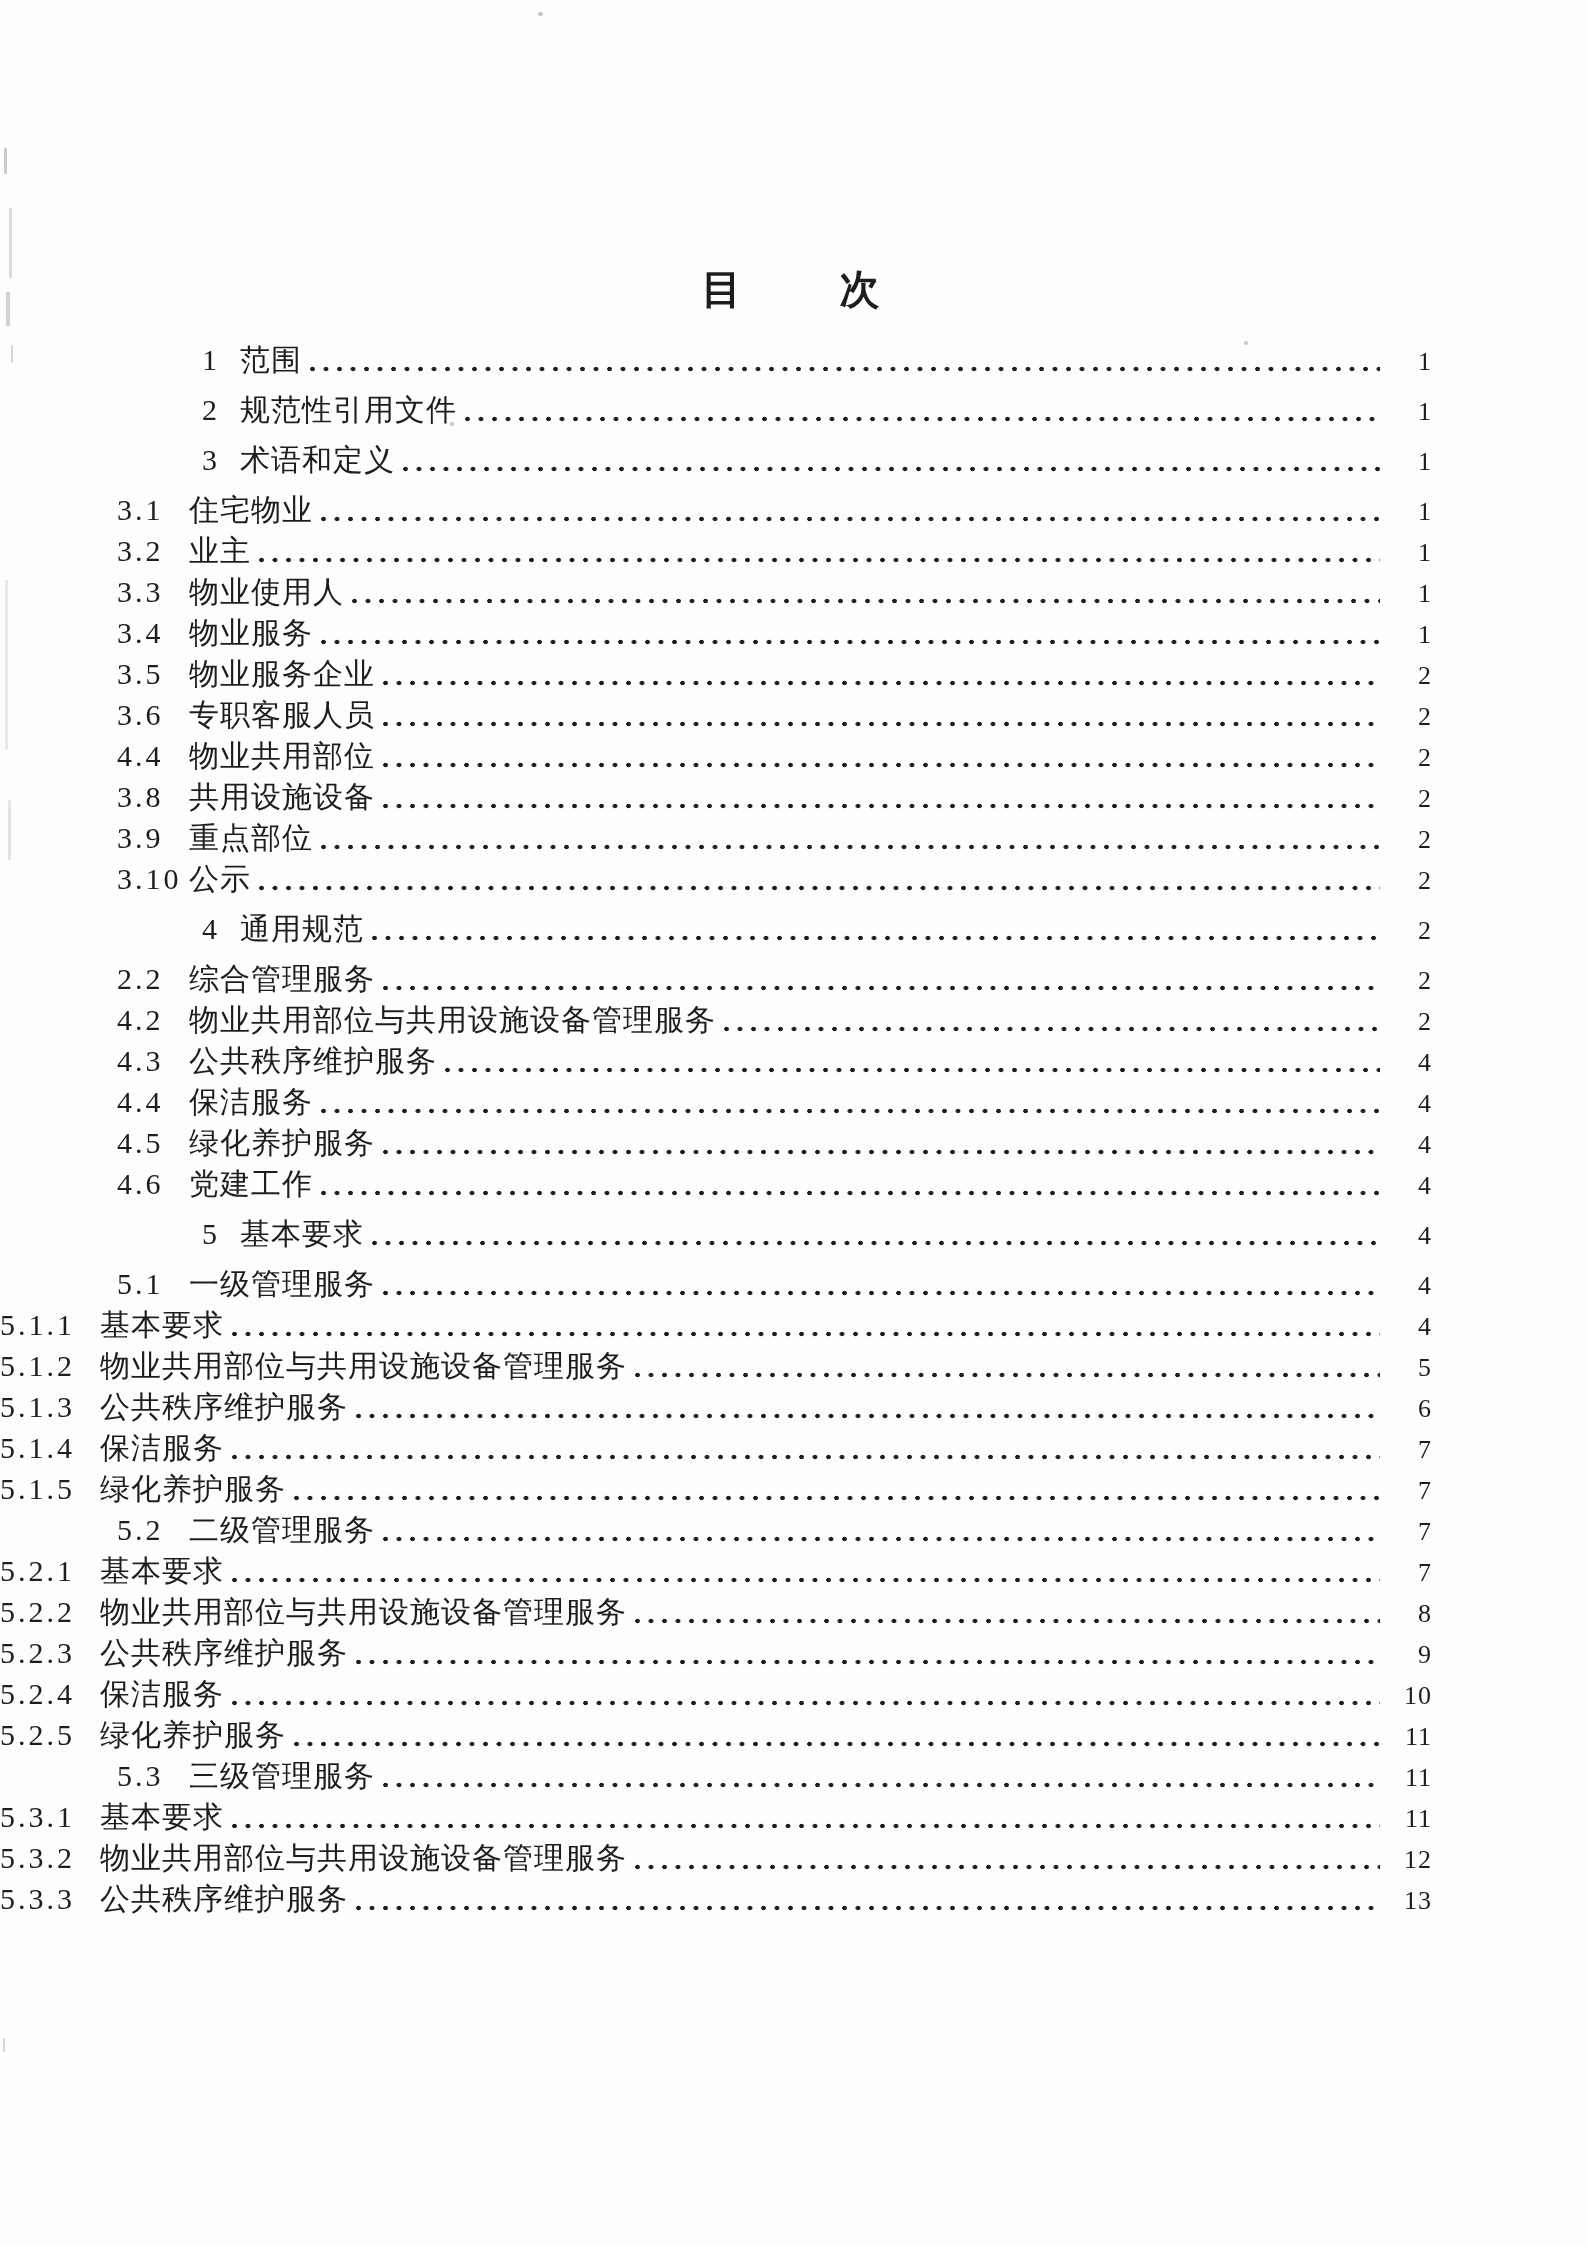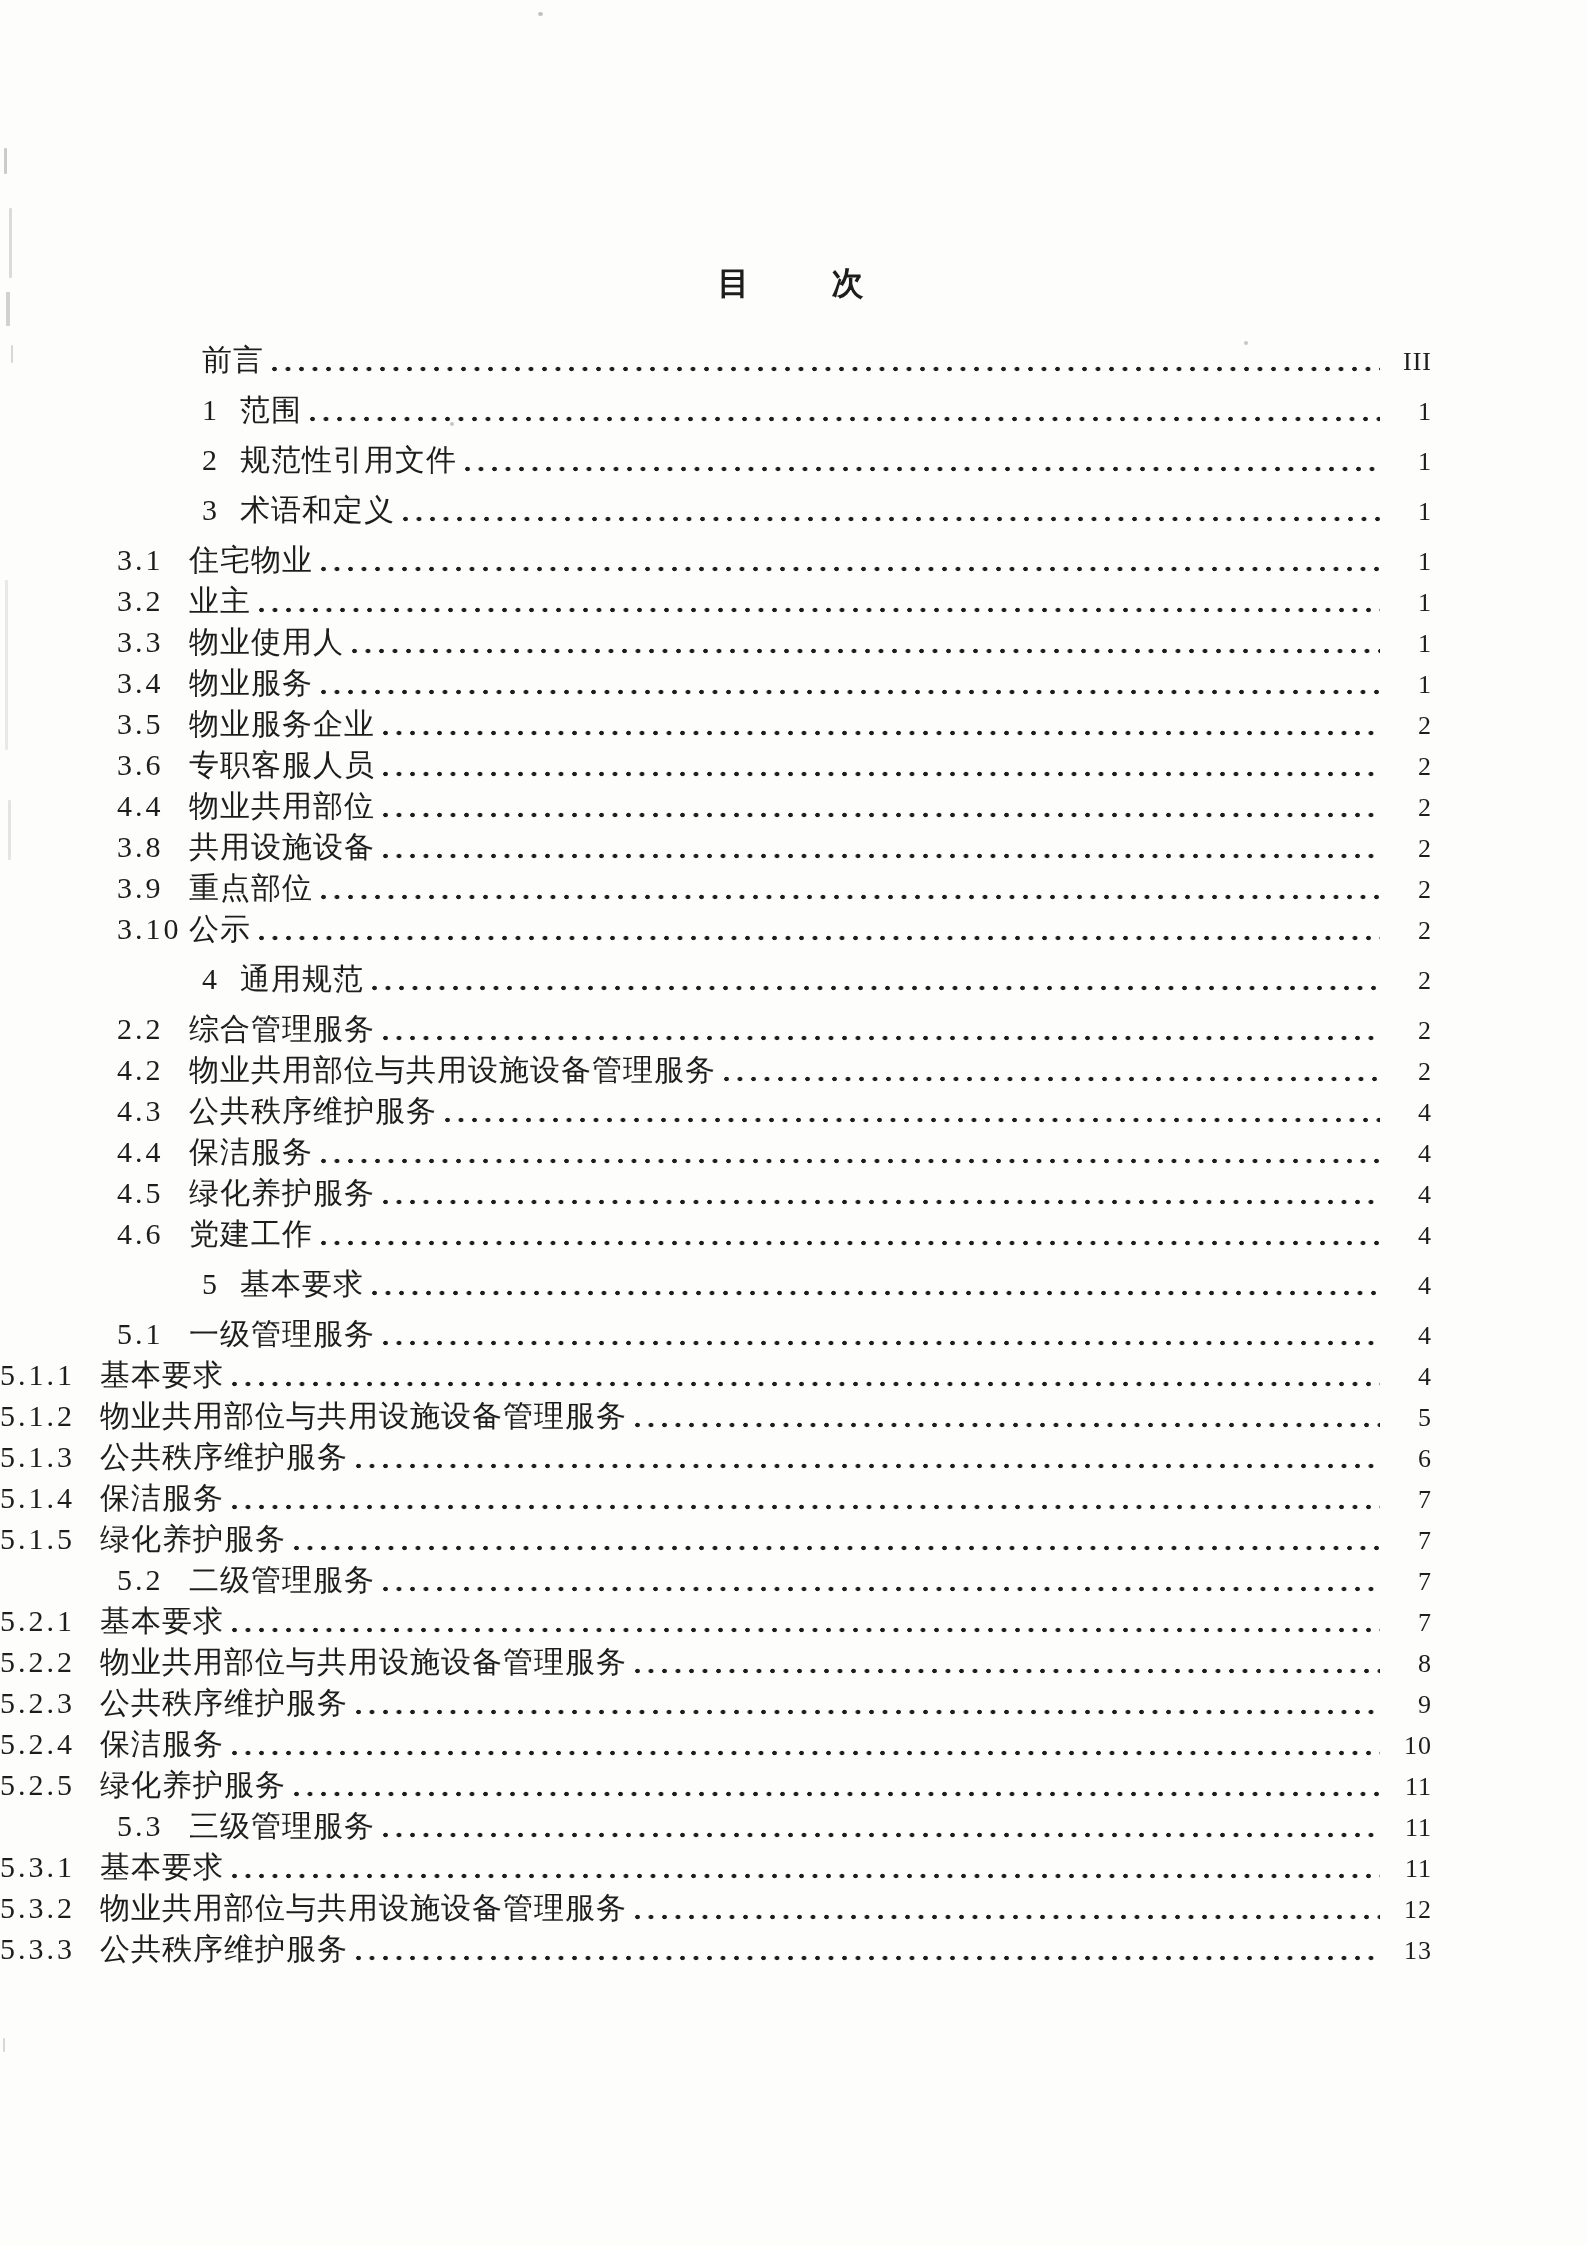--- a/index.html
+++ b/index.html
@@ -19,21 +19,21 @@
     color: var(--ink);
     overflow: hidden;
   }
 
   .title {
     position: absolute;
     top: 262px;
     left: 0;
     right: 0;
     text-align: center;
-    font-size: 32px;
+    font-size: 40px;
     font-weight: 700;
     letter-spacing: 6px;
     color: var(--ink);
     white-space: pre;
   }
 
   .toc {
     position: absolute;
     top: 330px;
     left: 0;
@@ -101,26 +101,20 @@
 </style>
 </head>
 <body>
 
 <div class="page">
 
   <h1 class="title">目　　次</h1>
 
   <div class="toc">
       <div class="row l0">
-
-    <span class="label">前言</span>
-    <span class="leader"></span>
-    <span class="pagenum">III</span>
-  </div>
-      <div class="row l0">
     <span class="num">1</span>
     <span class="label">范围</span>
     <span class="leader"></span>
     <span class="pagenum">1</span>
   </div>
       <div class="row l0">
     <span class="num">2</span>
     <span class="label">规范性引用文件</span>
     <span class="leader"></span>
     <span class="pagenum">1</span>

